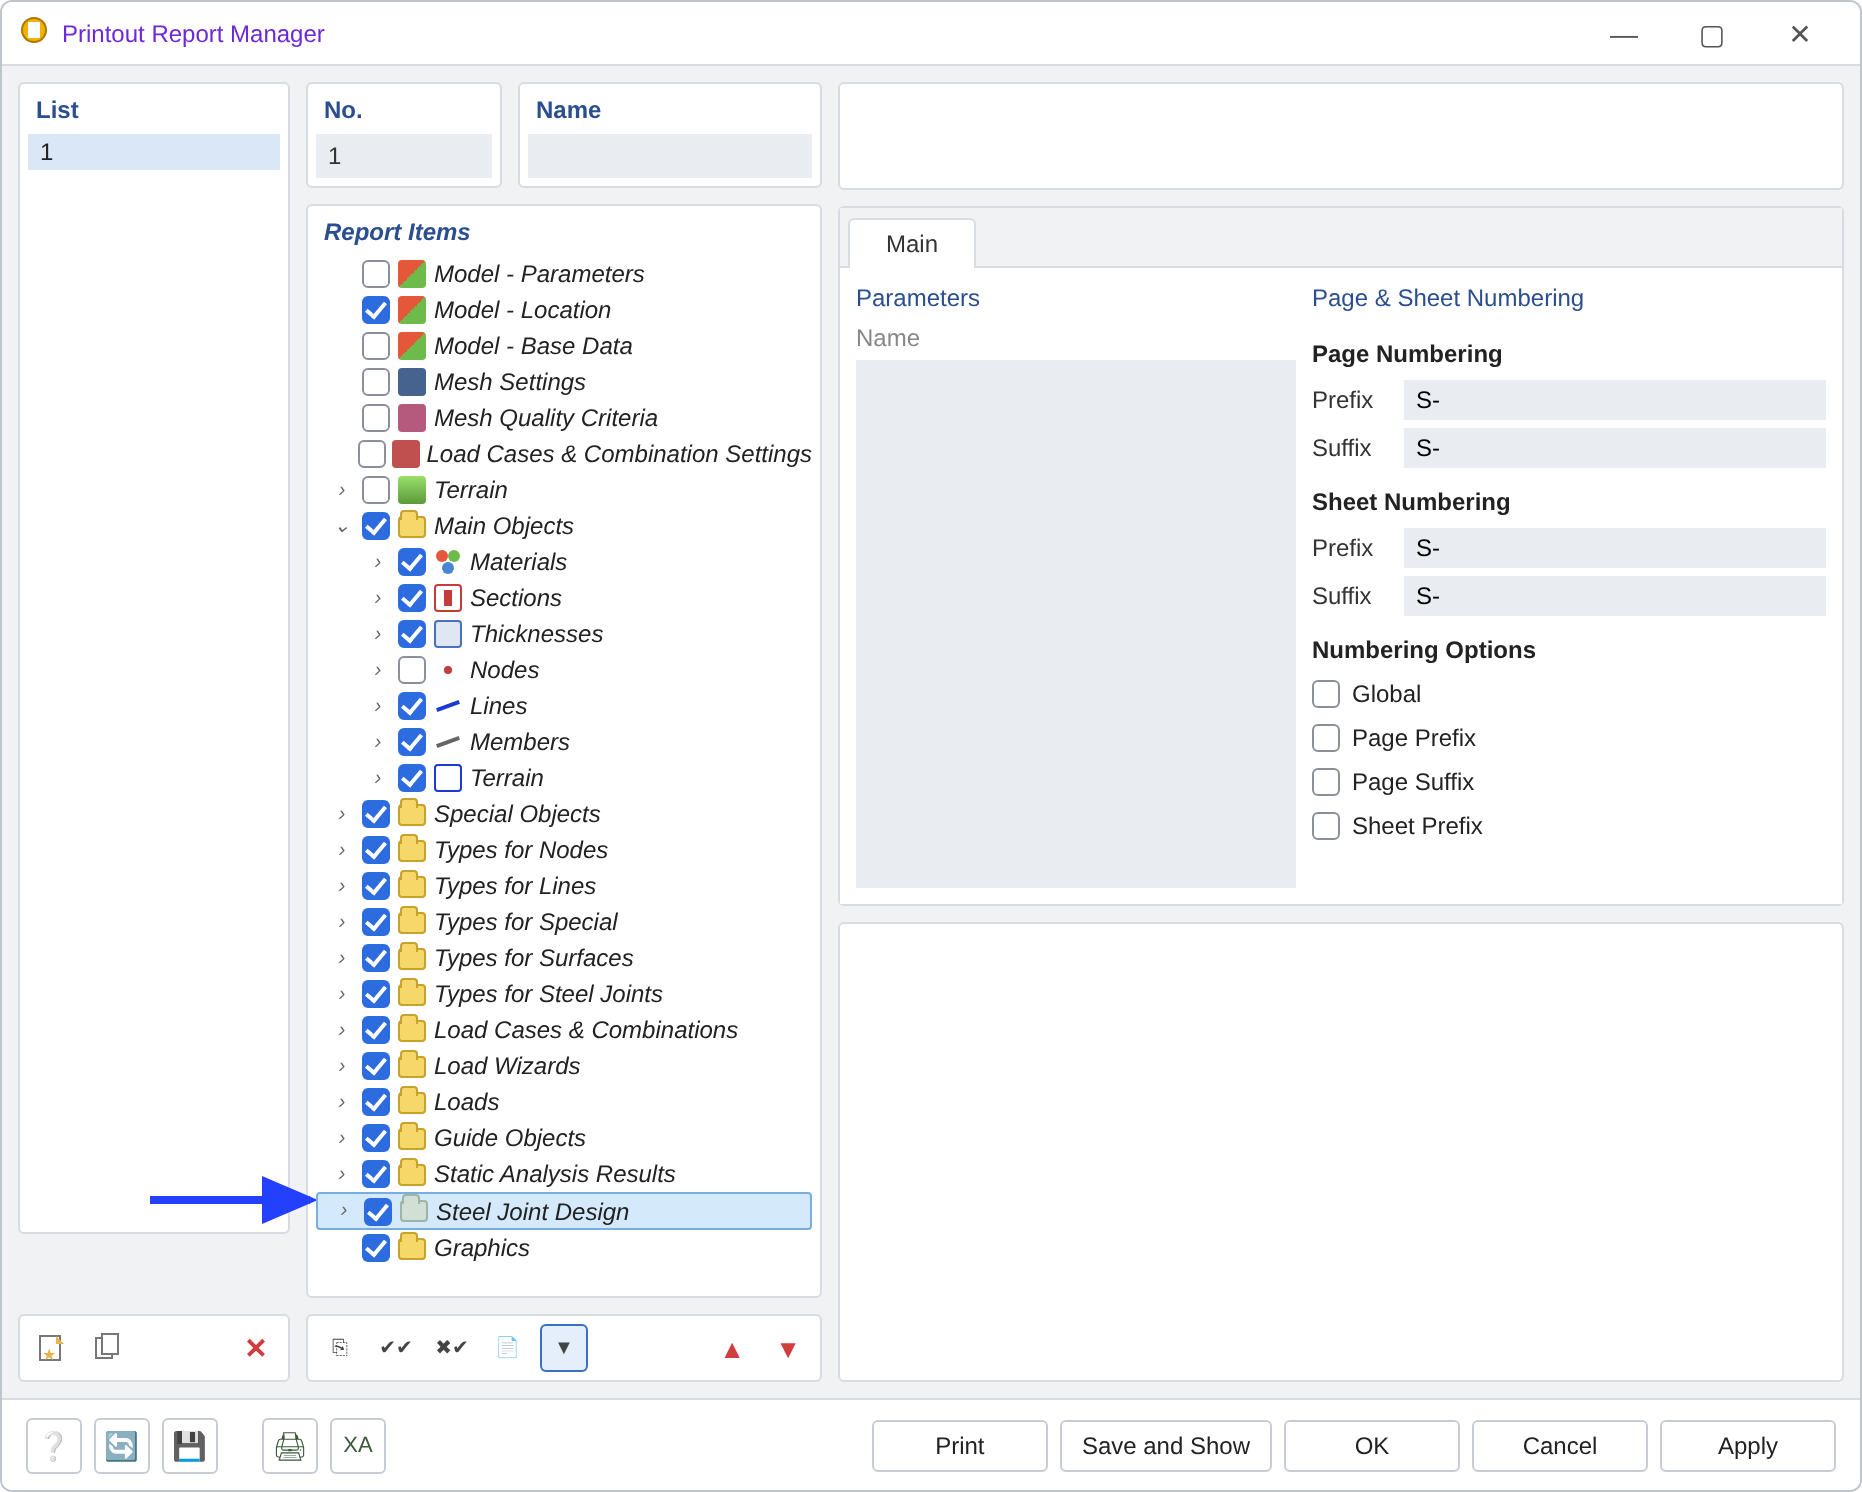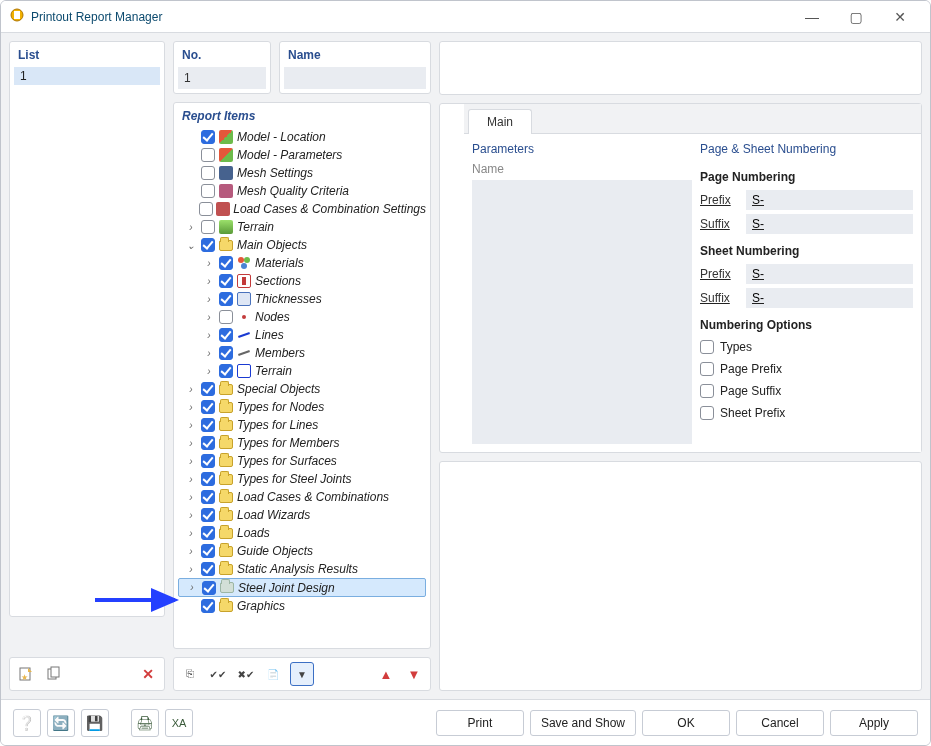--- a/index.html
+++ b/index.html
@@ -29,32 +29,32 @@
     border:1px solid #c0c4cc;
     border-radius:6px;
     position:relative;
   }
   
   .titlebar {
     display:flex; align-items:center; height:32px;
     padding:0 8px; border-bottom:1px solid var(--panel-border);
     background:var(--bg);
   }
-  .titlebar .title { margin-left:6px; color:#0c4a6e; }
+  .titlebar .title { margin-left:6px; color:#6d28d9; }
   .title-controls { margin-left:auto; display:flex; gap:0; }
   .title-controls span { width:44px; text-align:center; color:#555; line-height:32px; font-size:14px; }
 
   .content {
     display:flex; gap:8px;
     padding:8px;
     background:var(--panel-bg);
     height:calc(100% - 32px - 46px);
   }
   .col { display:flex; flex-direction:column; gap:8px; }
-  .left  { width:156px;gap:40px; }
+  .left  { width:136px;gap:40px; }
   .mid   { width:258px; position:relative;}
   .right { flex:1 1 0; }
 
   .panel {
     background:var(--bg);
     border:1px solid var(--panel-border);
     border-radius:3px;
     display:flex; flex-direction:column;
   }
   .panel-hd {
@@ -150,38 +150,38 @@
   .mini-btn {
     width:24px; height:24px; display:inline-flex; align-items:center; justify-content:center;
     border:1px solid transparent; border-radius:3px; font-size:13px; color:#444;
   }
   .mini-btn.active { border-color:#3b6fc4; background:#e5effc;}
   .mini-btn .red { color:#d23c3c; font-weight:bold; font-size:14px;}
   .spacer { flex:1; }
 
   
   .right-inner { display:flex; flex-direction:column; gap:8px; height:100%; }
-  .tabs-panel { display:flex; flex:0 0 350px;padding-left:24px;}
+  .tabs-panel { display:flex; flex:0 0 350px;}
   .tabs-header {
     background:var(--panel-bg);
     border-bottom:1px solid var(--panel-border);
     padding:4px 4px 0 4px; display:flex;
   }
   .tab {
     background:var(--bg); border:1px solid var(--panel-border); border-bottom:none;
     padding:5px 18px; border-radius:3px 3px 0 0; font-size:12px; color:#333;
     position:relative; top:1px;
   }
   .tab-body {
     background:var(--bg); flex:1; display:flex; gap:8px; padding:8px;
   }
   .sec { flex:1; display:flex; flex-direction:column; }
   .sec-hd { color:var(--header-blue); font-weight:400; margin-bottom:6px; }
   .sub-hd { font-weight:600; margin:8px 0 4px 0; }
-  .field-row { display:flex; align-items:center; height:24px; gap:6px;text-decoration:underline; }
+  .field-row { display:flex; align-items:center; height:24px; gap:6px; }
   .field-row label { width:40px; color:#333; }
   .val-input { flex:1; height:20px; background:var(--input-bg); border:none; padding:0 6px; font-size:12px; outline:none;}
   .name-lbl { color:#888; }
   .opt-row { display:flex; align-items:center; height:22px; gap:6px;}
 
   .blank-panel { flex:1; }
 
   
   .bottom-bar {
     position:absolute; left:0; right:0; bottom:0;
@@ -273,33 +273,41 @@
         <div class="panel-hd">Name</div>
         <div class="panel-body"><input class="txt-input wide" value="" style=""></div>
       </div>
     </div>
 
     <div class="panel" style="flex:1; min-height:0;font-style:italic;">
       <div class="panel-hd">Report Items</div>
       <div class="panel-body tree" id="tree">
           <div class="tree-row" style="--ind: 6px;">
             <span class="expander"></span>
+            <span class="chk"></span>
+            <span class="node-icon">
+              <span class="ic-chart"></span>
+            </span>
+            <span class="node-label">Model - Parameters</span>
+          </div>
+          <div class="tree-row" style="--ind: 6px;">
+            <span class="expander"></span>
             <span class="chk on"></span>
             <span class="node-icon">
               <span class="ic-chart"></span>
             </span>
             <span class="node-label">Model - Location</span>
           </div>
           <div class="tree-row" style="--ind: 6px;">
             <span class="expander"></span>
             <span class="chk"></span>
             <span class="node-icon">
               <span class="ic-chart"></span>
             </span>
-            <span class="node-label">Model - Parameters</span>
+            <span class="node-label">Model - Base Data</span>
           </div>
           <div class="tree-row" style="--ind: 6px;">
             <span class="expander"></span>
             <span class="chk"></span>
             <span class="node-icon">
               <span class="ic-mesh"></span>
             </span>
             <span class="node-label">Mesh Settings</span>
           </div>
           <div class="tree-row" style="--ind: 6px;">
@@ -415,21 +423,21 @@
               <span class="folder"></span>
             </span>
             <span class="node-label">Types for Lines</span>
           </div>
           <div class="tree-row" style="--ind: 6px;">
             <span class="expander">›</span>
             <span class="chk on"></span>
             <span class="node-icon">
               <span class="folder"></span>
             </span>
-            <span class="node-label">Types for Members</span>
+            <span class="node-label">Types for Special</span>
           </div>
           <div class="tree-row" style="--ind: 6px;">
             <span class="expander">›</span>
             <span class="chk on"></span>
             <span class="node-icon">
               <span class="folder"></span>
             </span>
             <span class="node-label">Types for Surfaces</span>
           </div>
           <div class="tree-row" style="--ind: 6px;">
@@ -560,21 +568,21 @@
             </div>
             <div class="field-row">
               <label>Suffix</label>
               <input class="val-input" value="S-" style="">
             </div>
 
             <div class="sub-hd">Numbering Options</div>
             <div id="num-opts">
                 <div class="opt-row">
                   <span class="chk"></span>
-                  <span>Types</span>
+                  <span>Global</span>
                 </div>
                 <div class="opt-row">
                   <span class="chk"></span>
                   <span>Page Prefix</span>
                 </div>
                 <div class="opt-row">
                   <span class="chk"></span>
                   <span>Page Suffix</span>
                 </div>
                 <div class="opt-row">

